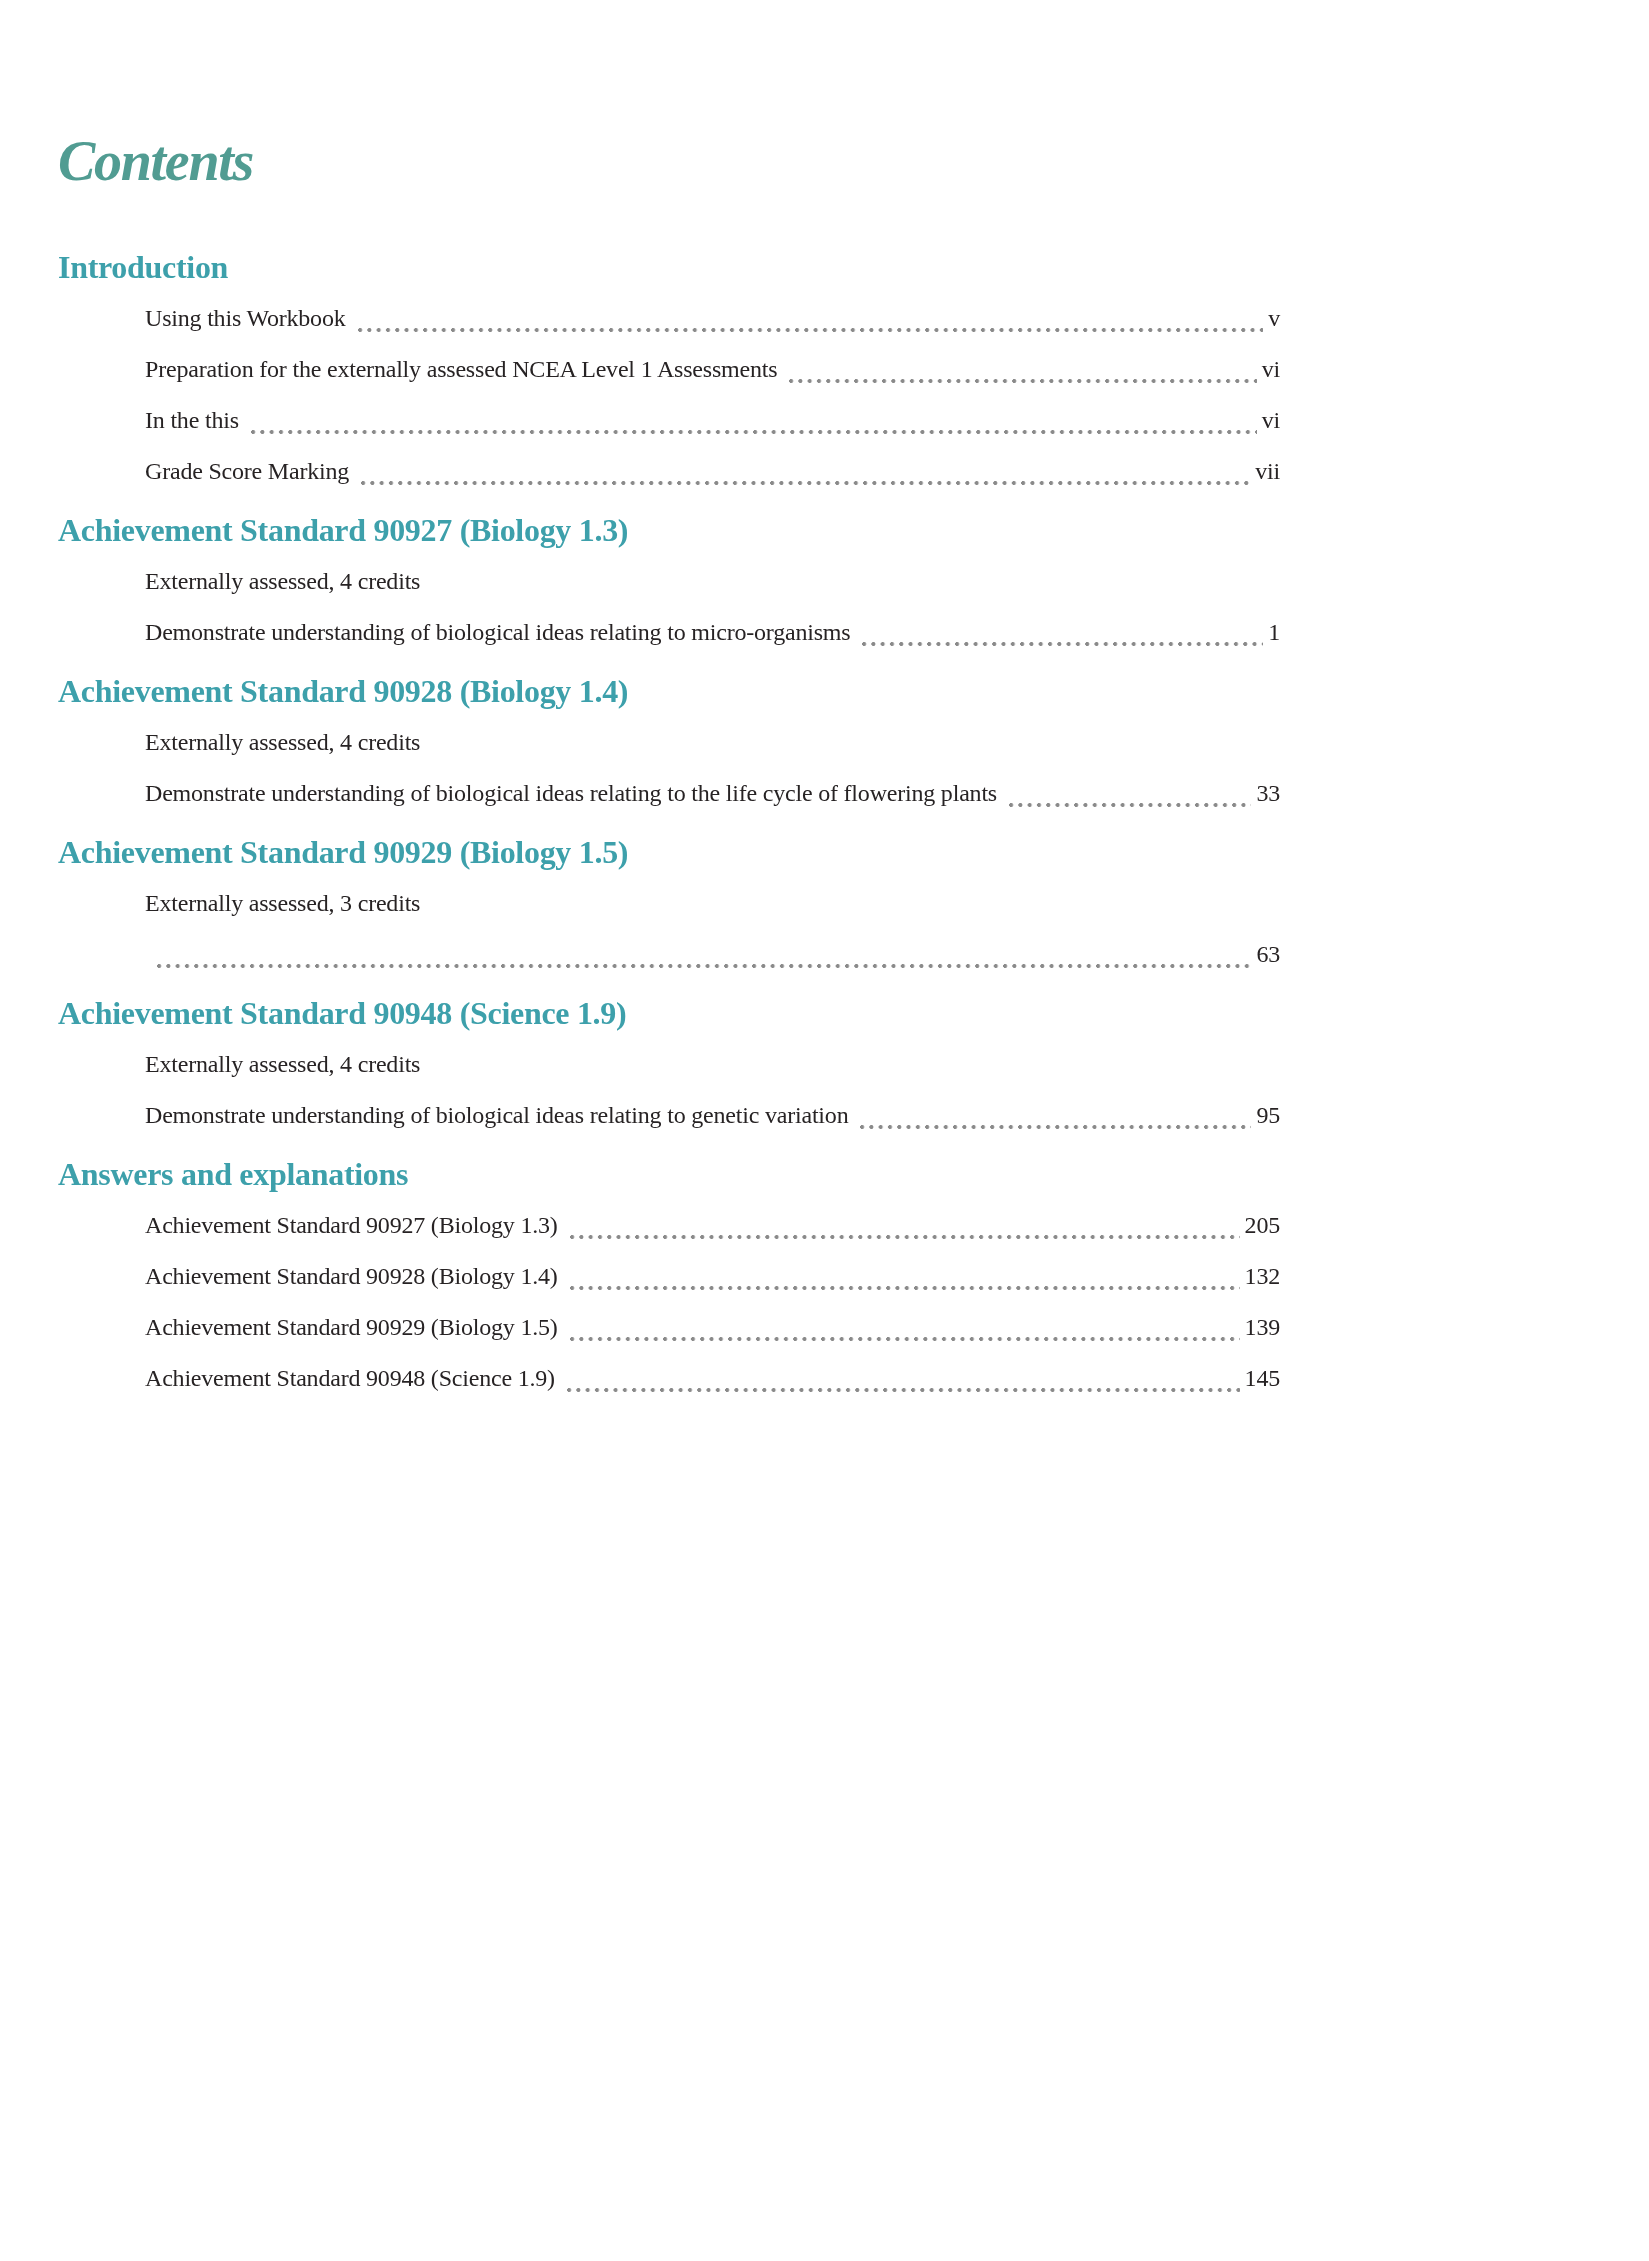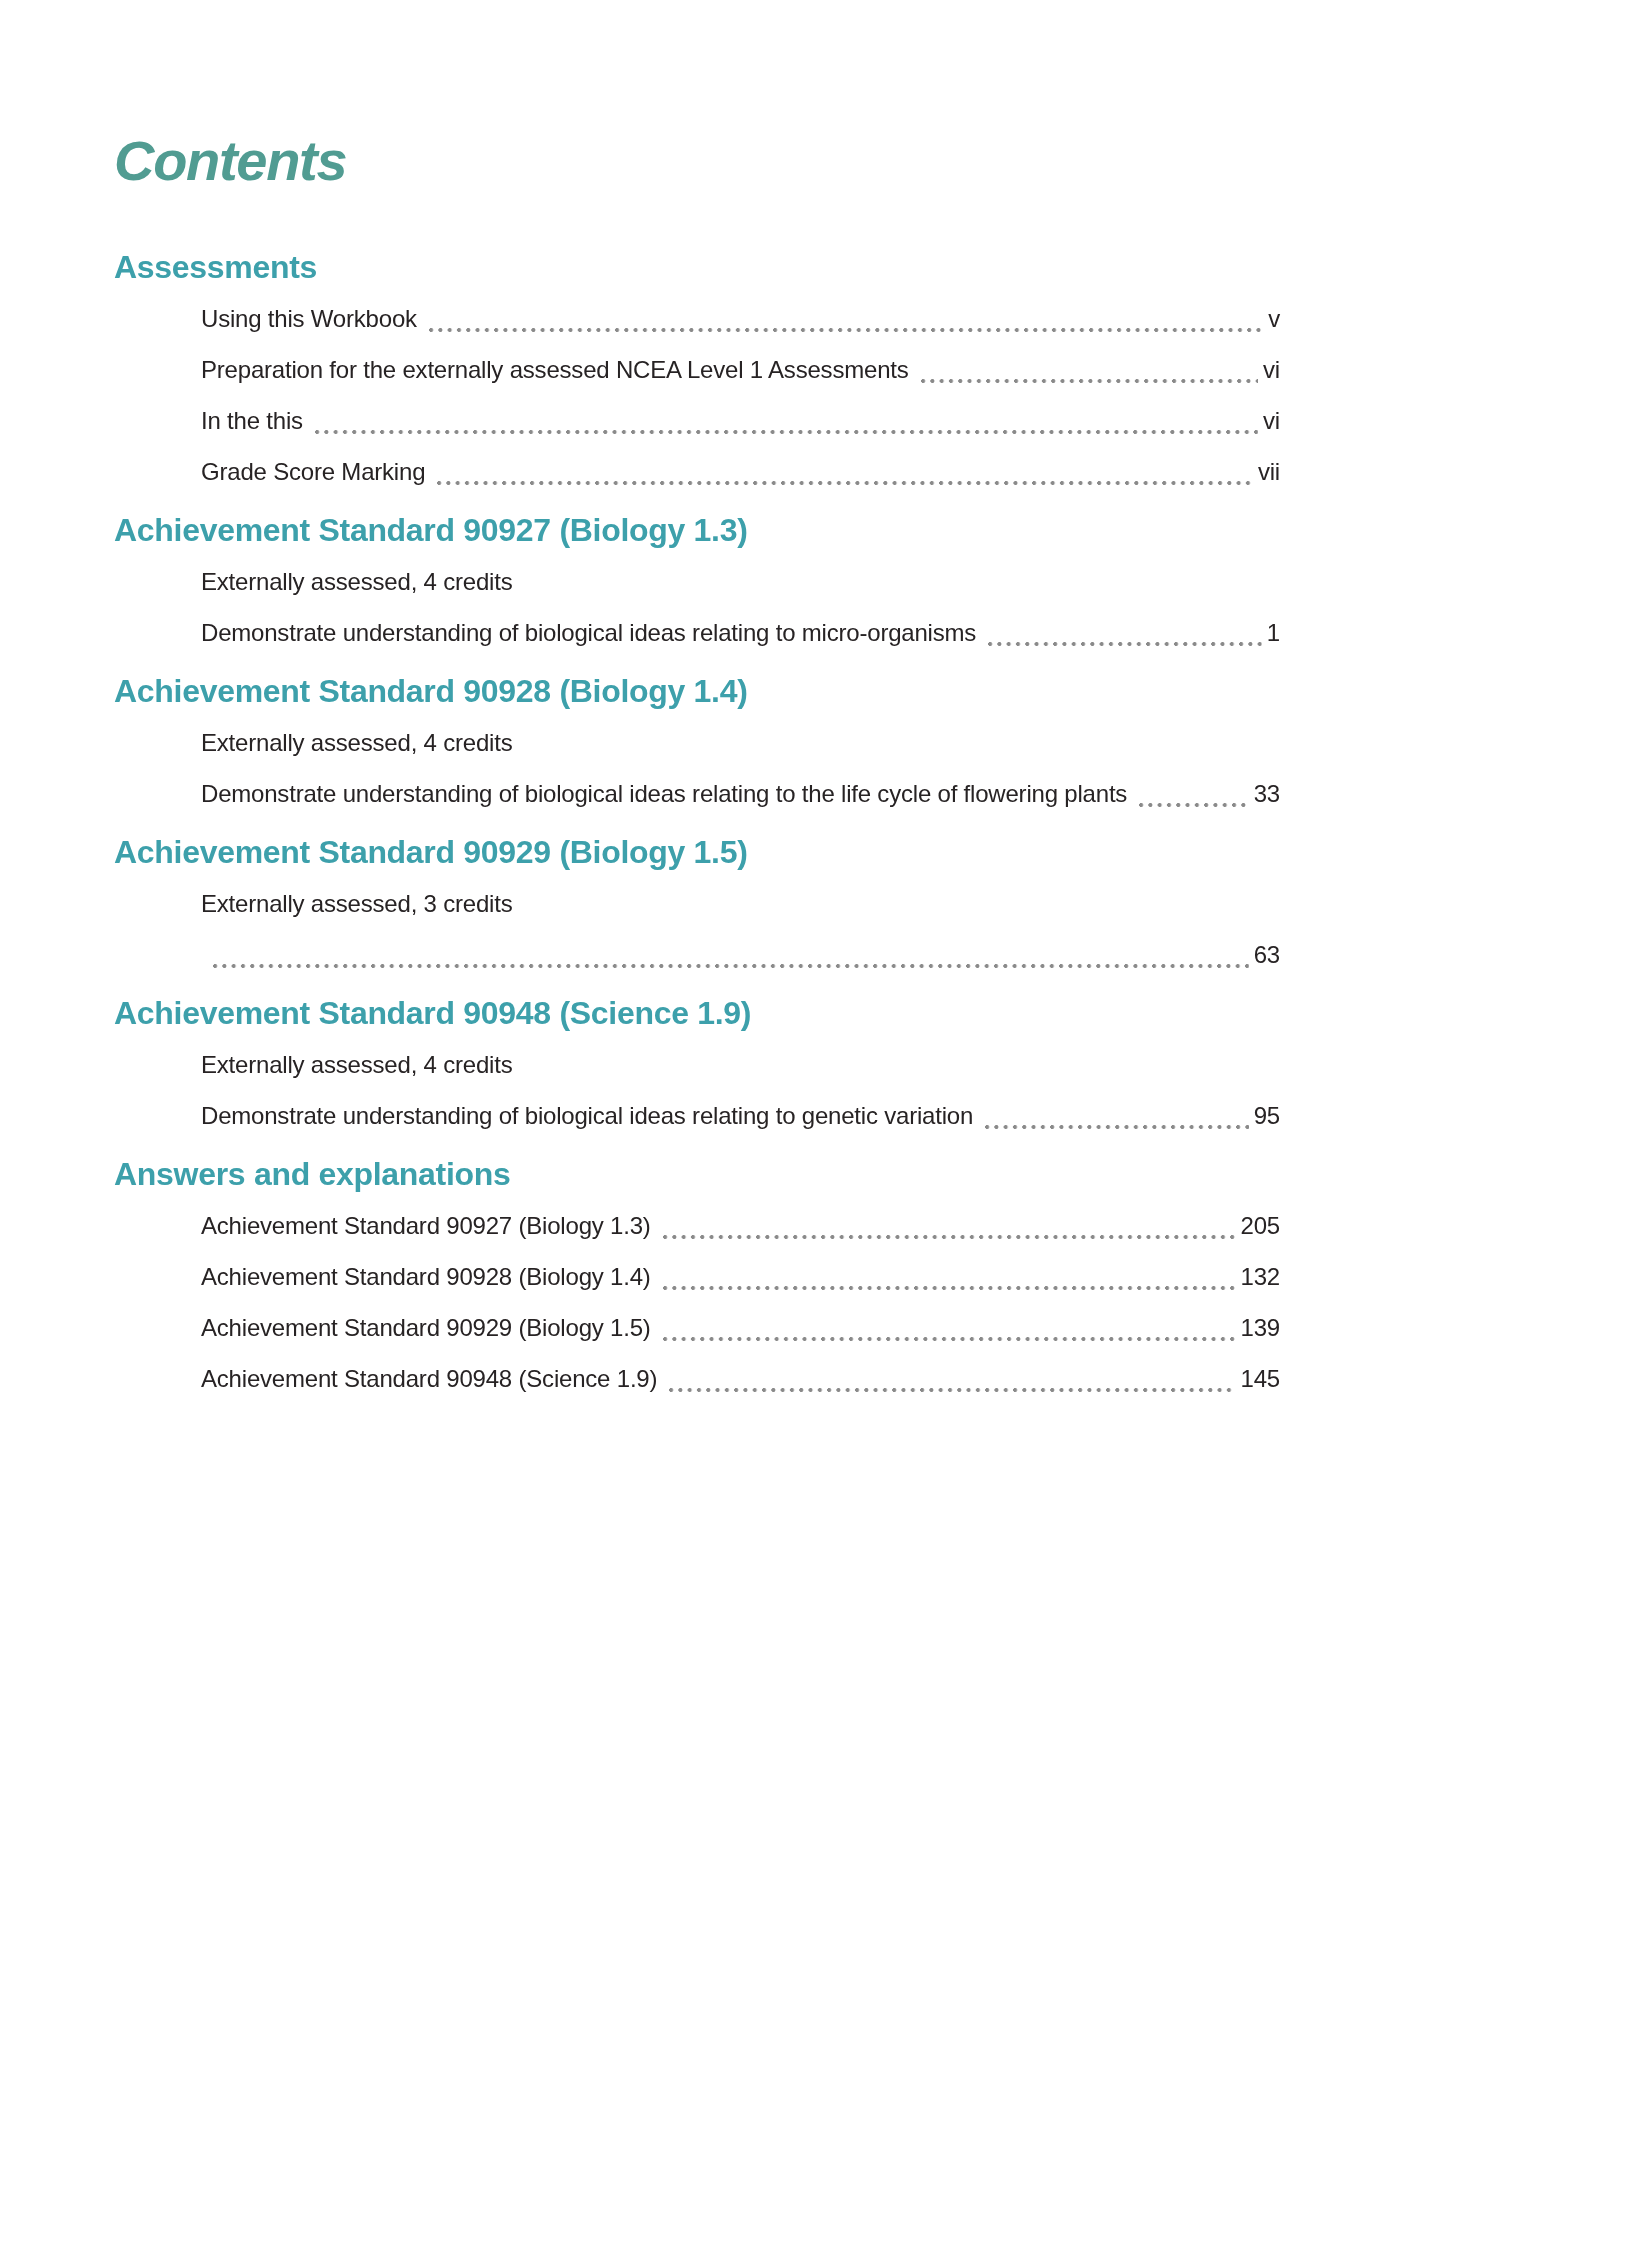--- a/index.html
+++ b/index.html
@@ -6,22 +6,22 @@
     margin: 0;
     padding: 0;
     background: #ffffff;
   }
   .page {
     position: relative;
     width: 1395px;
     height: 2261px;
     box-sizing: border-box;
     background: var(--bg-color, #ffffff);
-    padding: 127px 115px 0 114px;
-    font-family: Liberation Sans, sans-serif;
+    padding: 127px 115px 0 58px;
+    font-family: Liberation Serif, serif;
     overflow: hidden;
   }
   .title {
     margin: 0 0 47px 0;
     font-style: italic;
     font-weight: bold;
     font-size: 56px;
     line-height: 68px;
     letter-spacing: -1.3px;
     color: var(--title-color, #519c92);
@@ -60,21 +60,21 @@
   }
   .entry-page { white-space: nowrap; }
 </style>
 </head>
 <body>
 
 <div class="page">
   <h1 class="title">Contents</h1>
   <div id="toc">
   <section class="toc-section">
-    <h2 class="section-heading">Assessments</h2>
+    <h2 class="section-heading">Introduction</h2>
     <div class="entries">
   <div class="toc-entry">
     <span class="entry-label">Using this Workbook</span>
     <span class="leader"></span>
     <span class="entry-page">v</span>
   </div>
 
   <div class="toc-entry">
     <span class="entry-label">Preparation for the externally assessed NCEA Level 1 Assessments</span>
     <span class="leader"></span>

